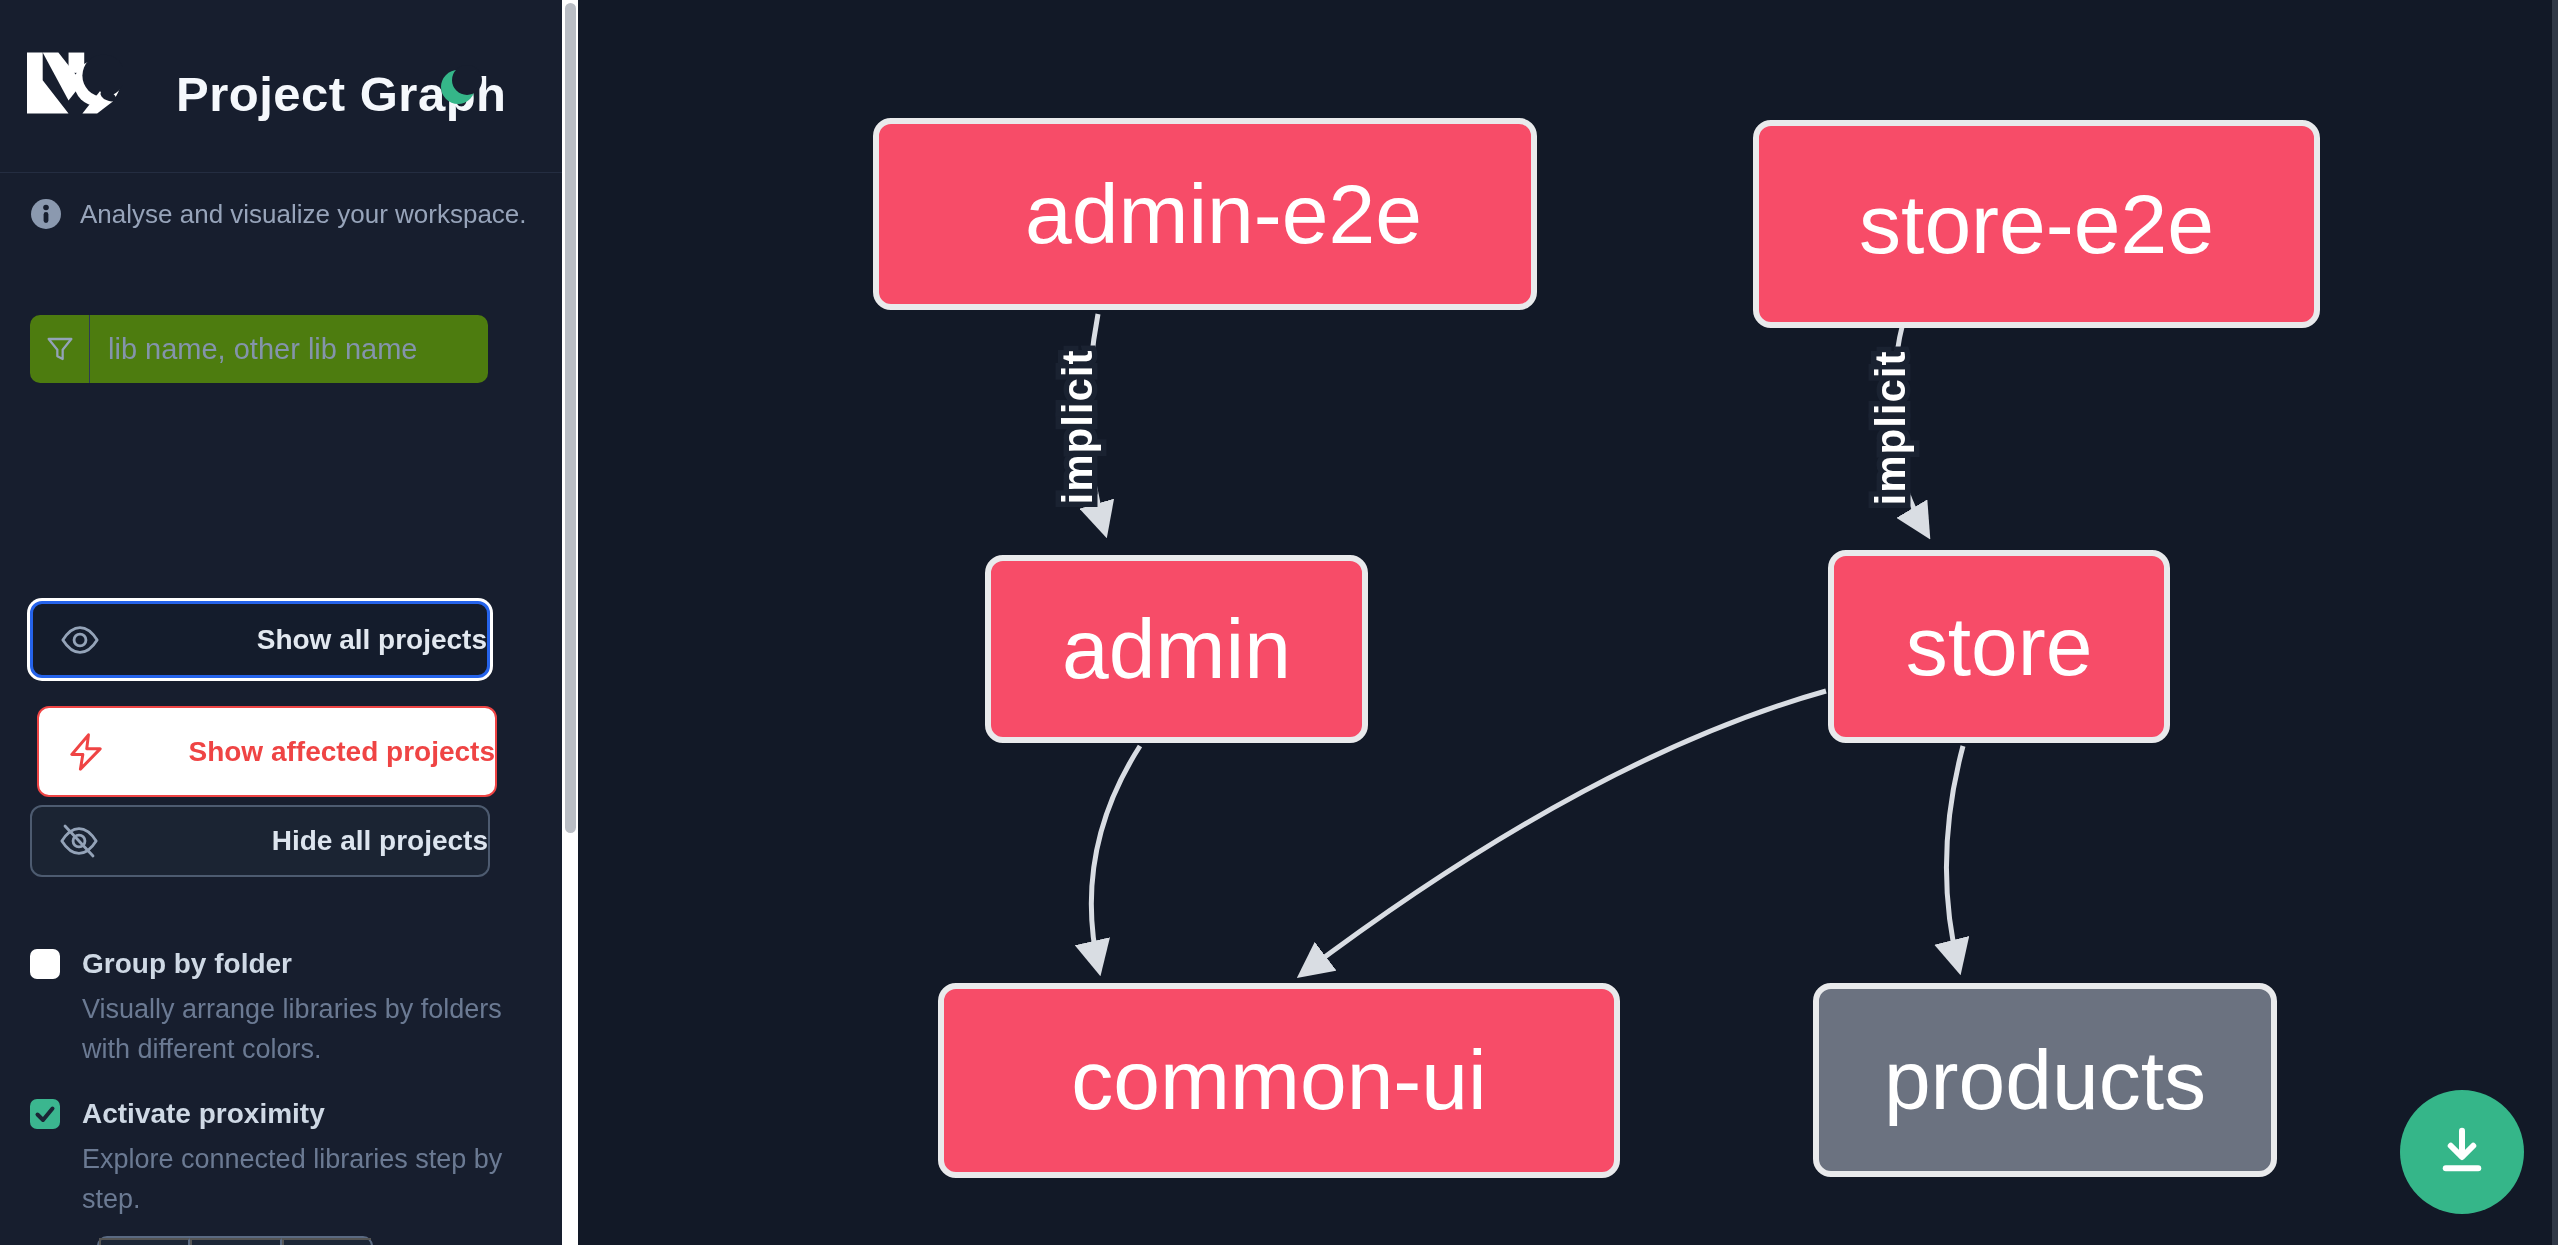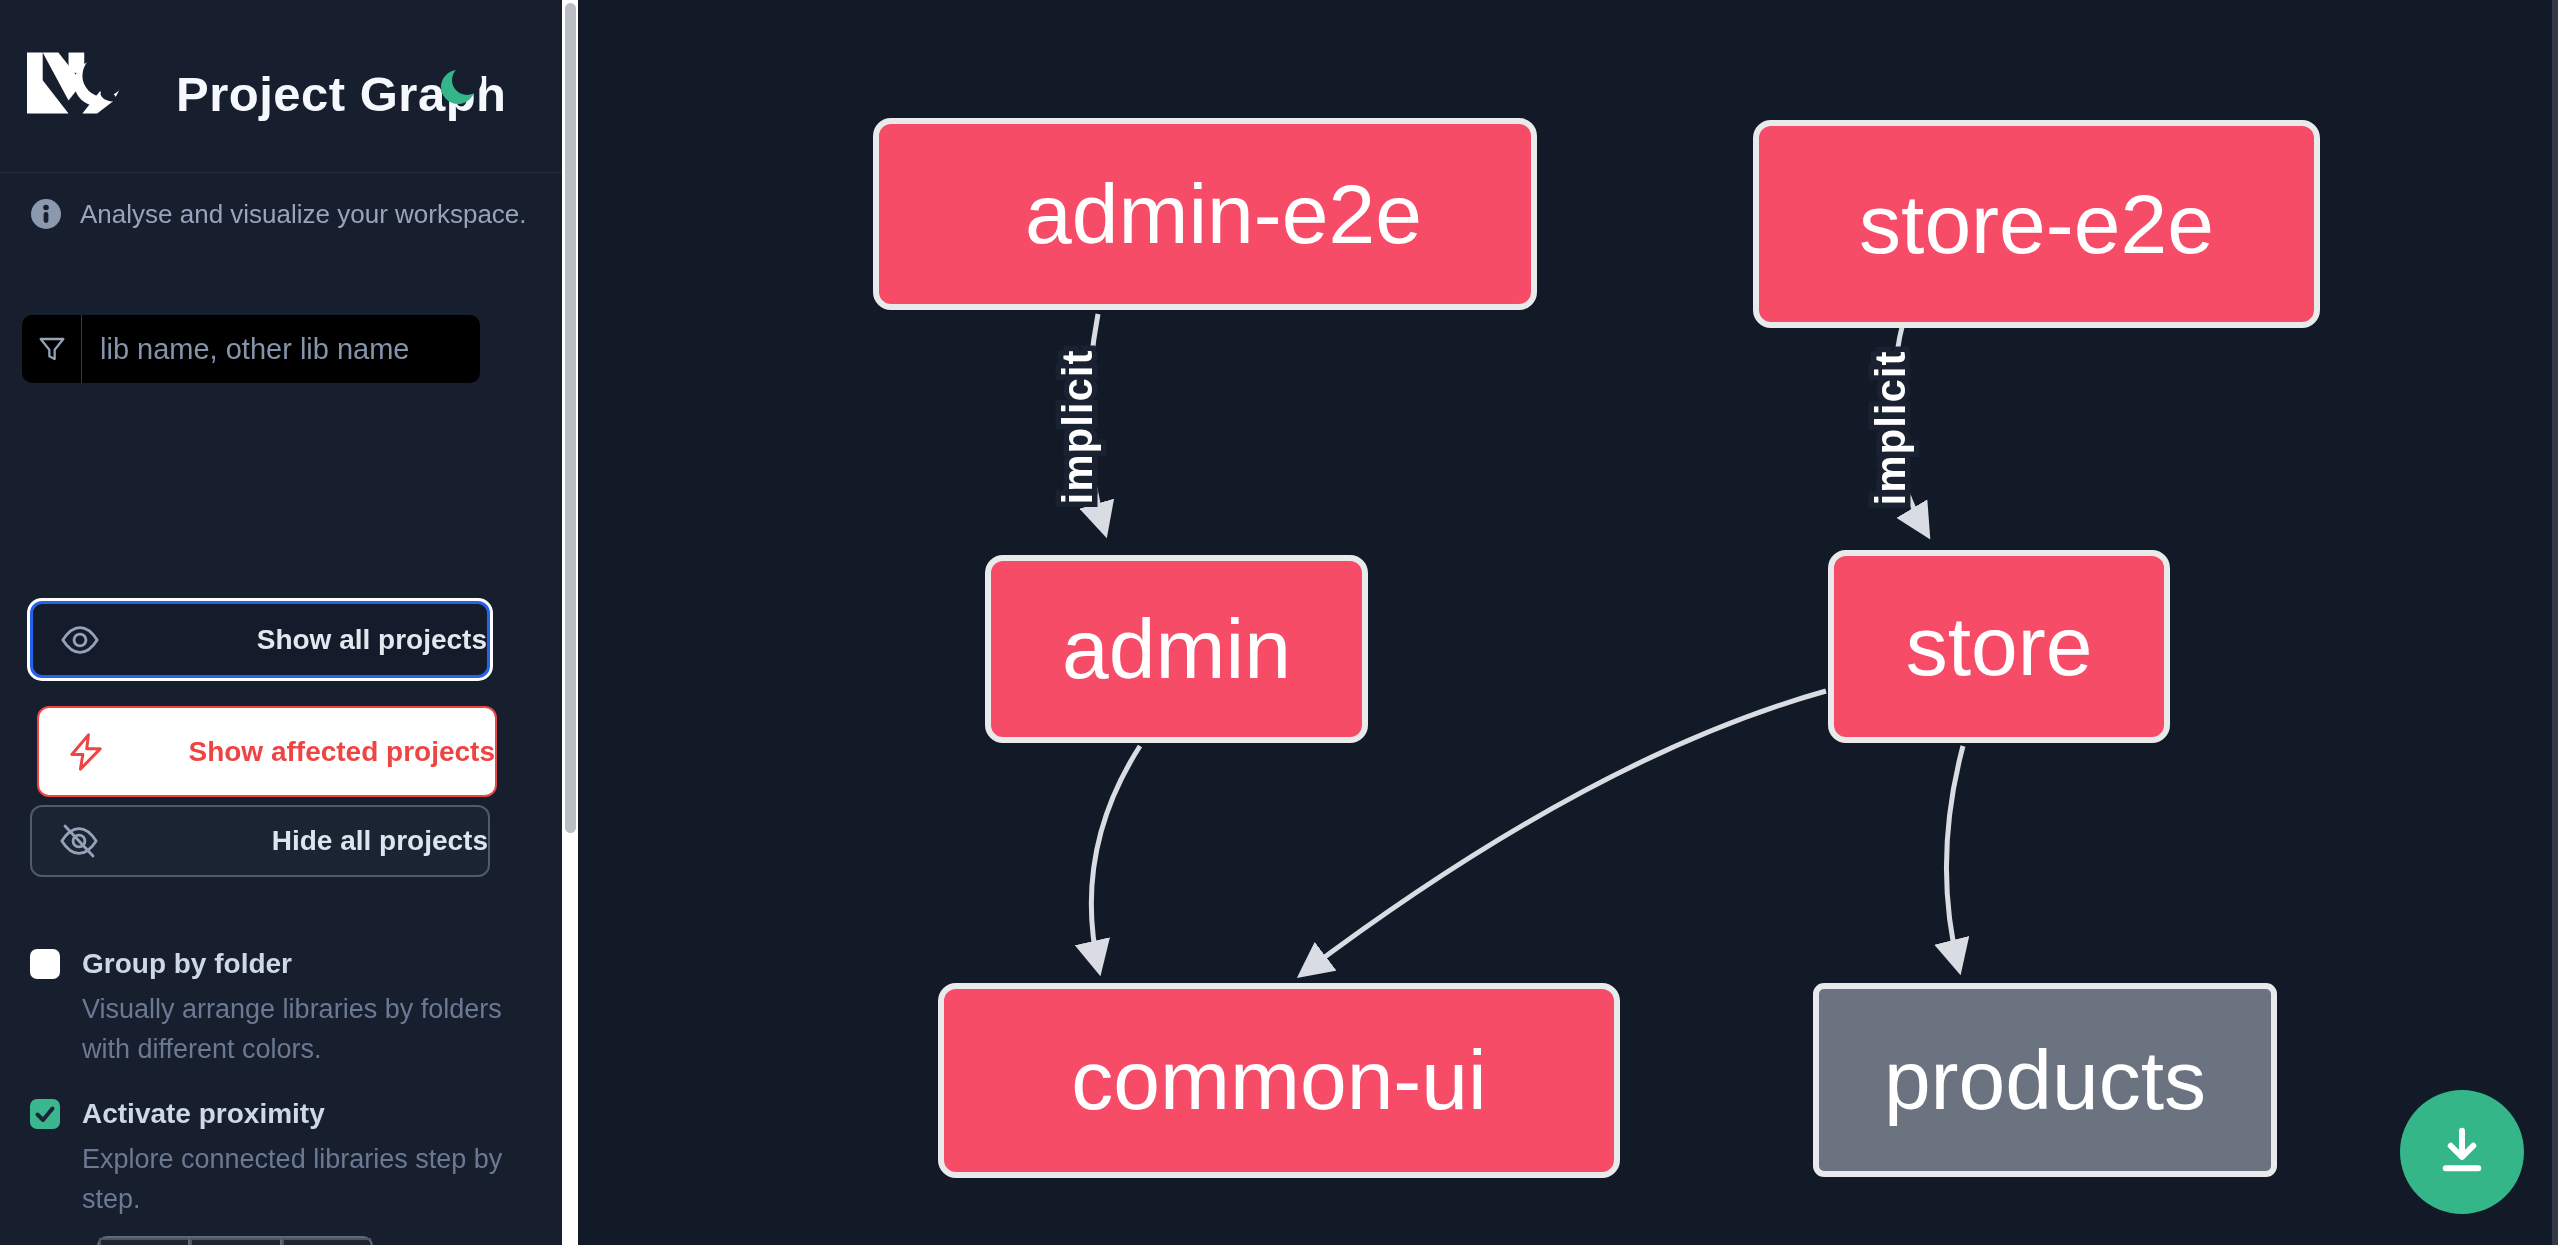--- a/index.html
+++ b/index.html
@@ -13,22 +13,22 @@
                border-bottom:1px solid #242d41; }
   #nx-logo { position:absolute; left:27px; top:52px; width:96px; height:62px; }
   #app-title { position:absolute; left:176px; top:66px; font-size:49px; font-weight:700;
                color:#f5f8fc; letter-spacing:.5px; }
   #theme-toggle { position:absolute; left:436px; top:64px; width:48px; height:48px;
                   background:none; border:none; cursor:pointer; }
 
   #tagline { position:absolute; left:30px; top:198px; display:flex; align-items:center; gap:18px; }
   #tagline .txt { color:#97a4ba; font-size:26px; }
 
-  #searchbox { position:absolute; left:22px; top:315px; width:458px; height:68px;
-               background:#000000; border-radius:10px; display:flex; align-items:flex-start; }
+  #searchbox { position:absolute; left:30px; top:315px; width:458px; height:68px;
+               background:#4d7c0f; border-radius:10px; display:flex; align-items:flex-start; }
   #searchbox .funnel-seg { width:60px; height:100%; display:flex; align-items:center;
                justify-content:center; border-right:1px solid #2e3b55; flex:0 0 auto; }
   #searchbox input { flex:1; height:100%; background:transparent; border:none; outline:none;
                color:#cbd5e1; font-size:29px; padding:0 18px;
                font-family:"Liberation Sans","DejaVu Sans",sans-serif; }
   #searchbox input::placeholder { color:#8494ab; opacity:1; }
 
   .cb-row { position:absolute; left:30px; display:flex; gap:22px; }
   .cb { width:30px; height:30px; border-radius:7px; flex:0 0 auto; margin-top:2px;
         display:flex; align-items:center; justify-content:center; cursor:pointer; border:none; }
@@ -209,21 +209,21 @@
       </div>
       <div class="gnode pink" style="left: 407px; top: 555px; width: 383px; height: 188px;">
         <span>admin</span>
       </div>
       <div class="gnode pink" style="left: 1250px; top: 550px; width: 342px; height: 193px;">
         <span>store</span>
       </div>
       <div class="gnode pink" style="left: 360px; top: 983px; width: 682px; height: 195px;">
         <span>common-ui</span>
       </div>
-      <div class="gnode gray" style="left: 1235px; top: 983px; width: 464px; height: 194px; border-radius: 11px;">
+      <div class="gnode gray" style="left: 1235px; top: 983px; width: 464px; height: 194px;">
         <span>products</span>
       </div>
     </div>
 
   <button id="fab">
     <svg width="60" height="60" viewBox="0 0 24 24" fill="none" stroke="#ffffff" stroke-width="2.4" stroke-linecap="round" stroke-linejoin="round">
       <path d="M12 3.5 V13.5"></path>
       <path d="M7.5 9.5 L12 14 L16.5 9.5"></path>
       <path d="M5.5 18.5 H18.5"></path>
     </svg>

